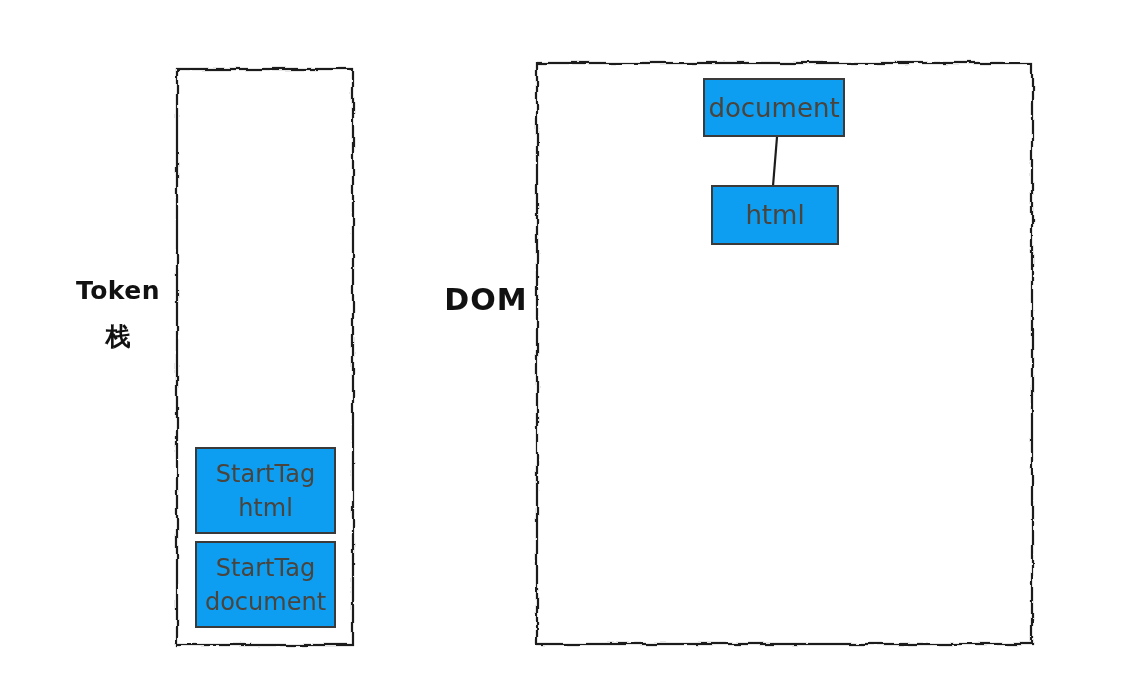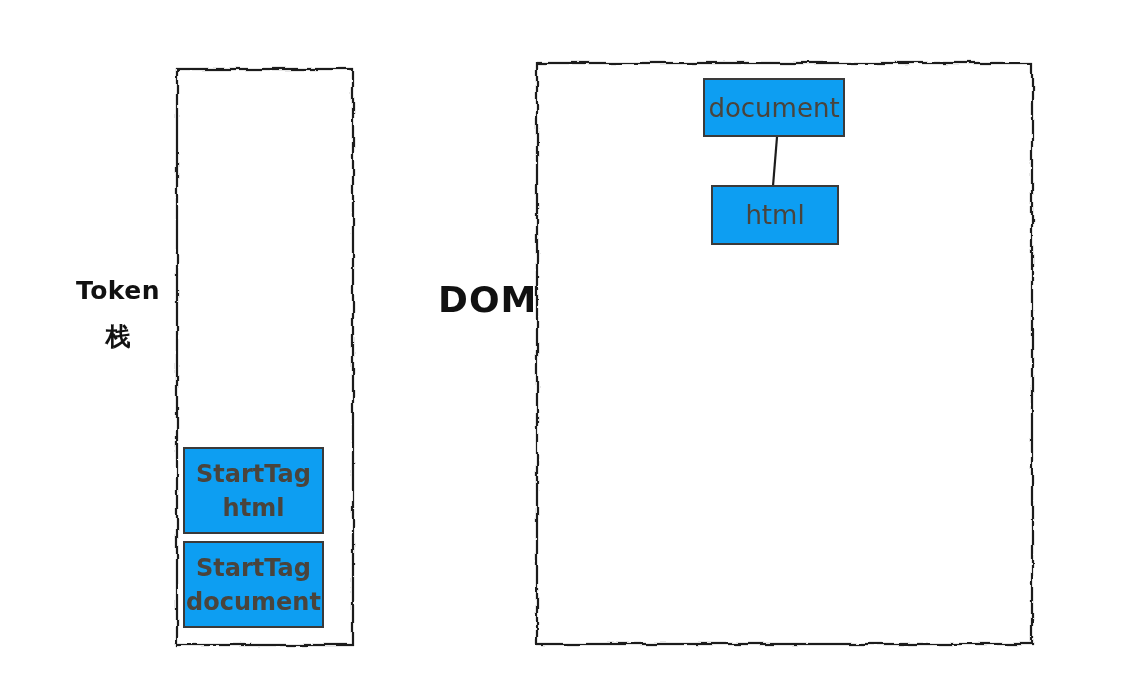--- a/index.html
+++ b/index.html
@@ -41,21 +41,21 @@
   }
   .token-label .line2 {
     font-size: 25px;
     line-height: 30px;
     margin-top: 14px;
   }
   .dom-label {
     left: 438px;
     top: 283px;
     width: 96px;
-    font-size: 36px;
+    font-size: 30px;
     line-height: 34px;
     letter-spacing: 1px;
   }
   .node-box {
     position: absolute;
     background: #0d9ef2;
     border: 2px solid #3a3a3a;
     box-sizing: border-box;
     display: flex;
     flex-direction: column;
@@ -73,34 +73,33 @@
   }
   .node-html {
     left: 711px;
     top: 185px;
     width: 128px;
     height: 60px;
     font-size: 26px;
   }
   .stack-item {
     position: absolute;
-    left: 183px;
+    left: 195px;
     width: 141px;
     height: 87px;
     background: #0d9ef2;
     border: 2px solid #3a3a3a;
     box-sizing: border-box;
     display: flex;
     flex-direction: column;
     align-items: center;
     justify-content: center;
     gap: 8px;
     color: #4a443c;
     text-align: center;
-    font-weight: bold;
   }
   .stack-item .t-line {
     font-size: 24px;
     line-height: 26px;
   }
   .stack-item-0 { top: 447px; }
   .stack-item-1 { top: 541px; }
 </style>
 </head>
 <body>

